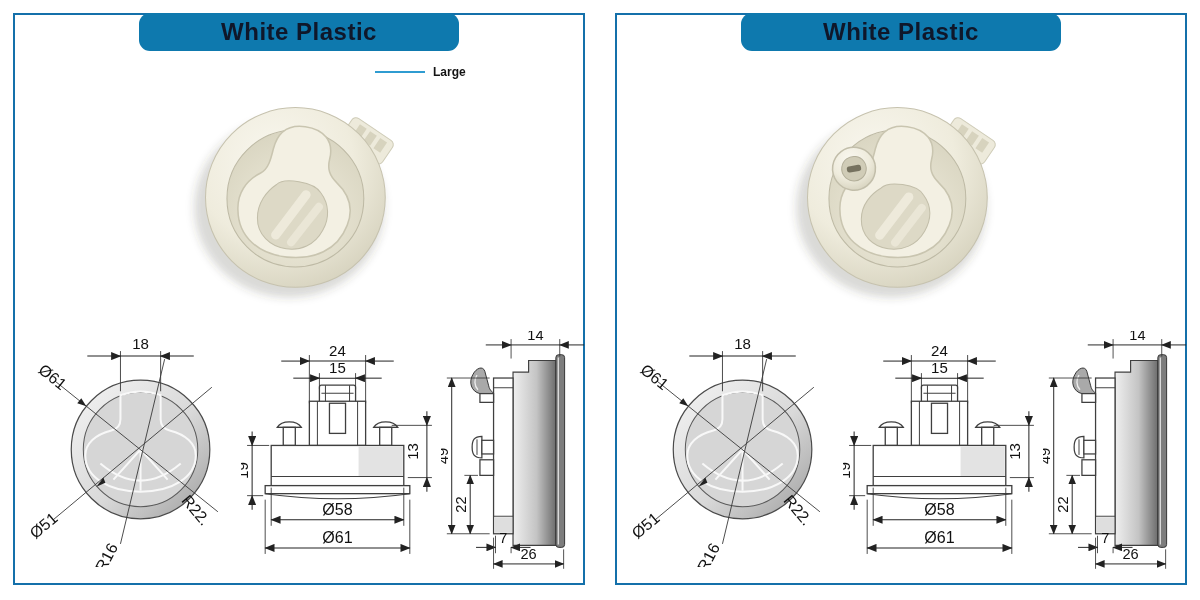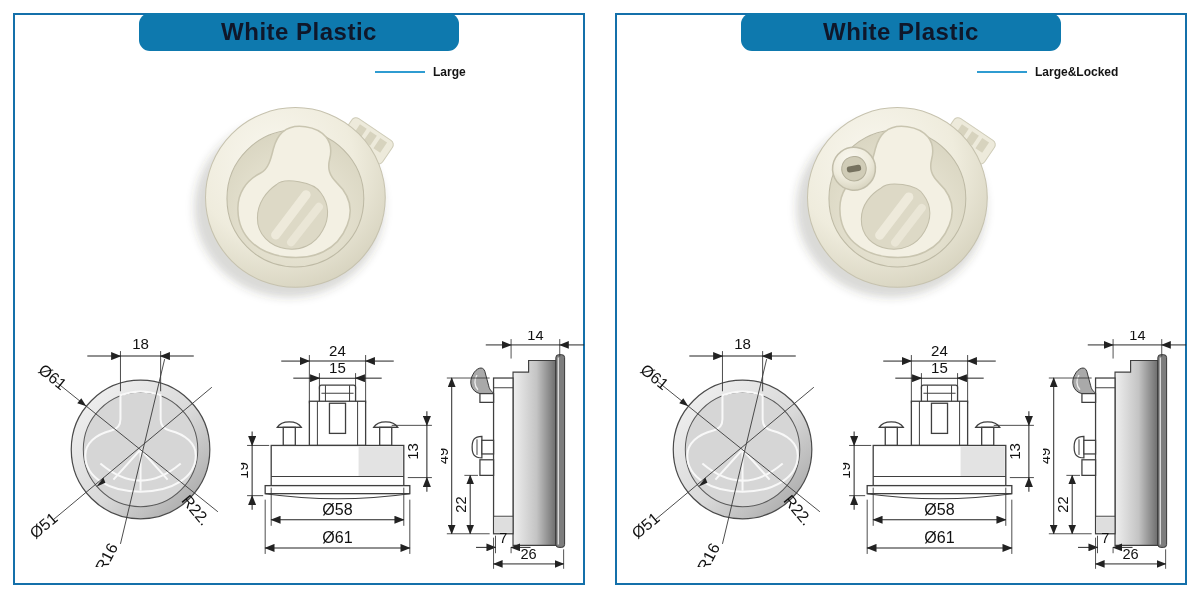--- a/index.html
+++ b/index.html
@@ -228,24 +228,20 @@
     <line x1="126" y1="224" x2="126" y2="244" class="thin"></line>
     <line x1="54" y1="239" x2="126" y2="239" class="dim" marker-start="url(#arr)" marker-end="url(#arr)"></line>
     <text x="90" y="234" class="dimtext">26</text>
   </svg>
 </div>
 
 <div class="panel right">
   <div class="header-banner">
     <span>White Plastic</span>
   </div>
-  <div class="variant-row">
-    <div class="variant-line"></div>
-    <span class="variant-label">Large&amp;Locked</span>
-  </div>
 
   <svg class="product" viewBox="0 0 235 215">
     <ellipse cx="106" cy="116" rx="93" ry="88" fill="rgba(70,66,48,0.20)" filter="url(#soft)"></ellipse>
     <g transform="translate(170,26) rotate(34)">
       <rect x="0" y="0" width="48" height="27" rx="5" fill="#edeadb" stroke="#cfccb8"></rect>
       <rect x="9" y="4" width="8" height="12" fill="#d7d3be"></rect>
       <rect x="21" y="4" width="8" height="12" fill="#d7d3be"></rect>
       <rect x="33" y="4" width="8" height="12" fill="#d7d3be"></rect>
     </g>
     <circle cx="112" cy="106" r="88" fill="url(#gProd)" stroke="#c6c2ae"></circle>

